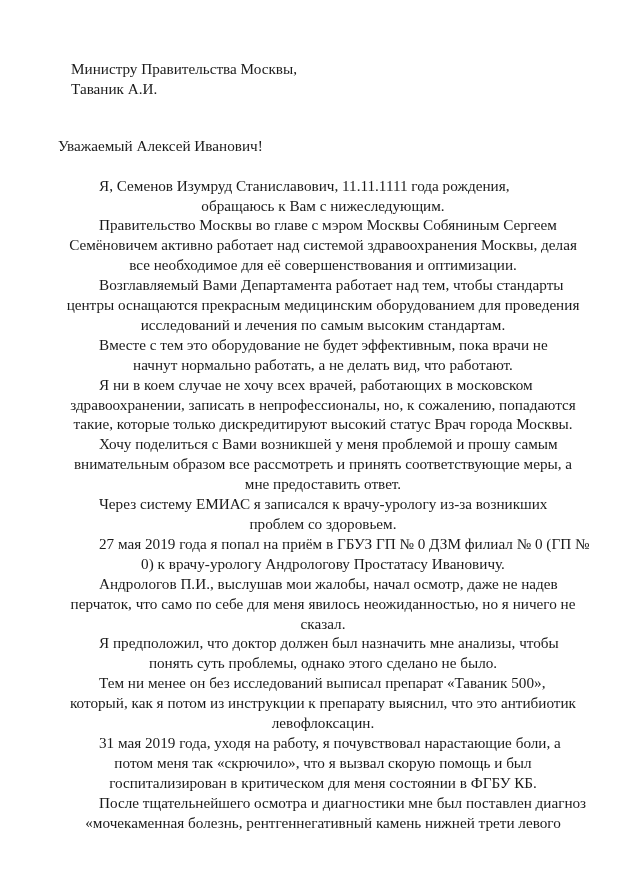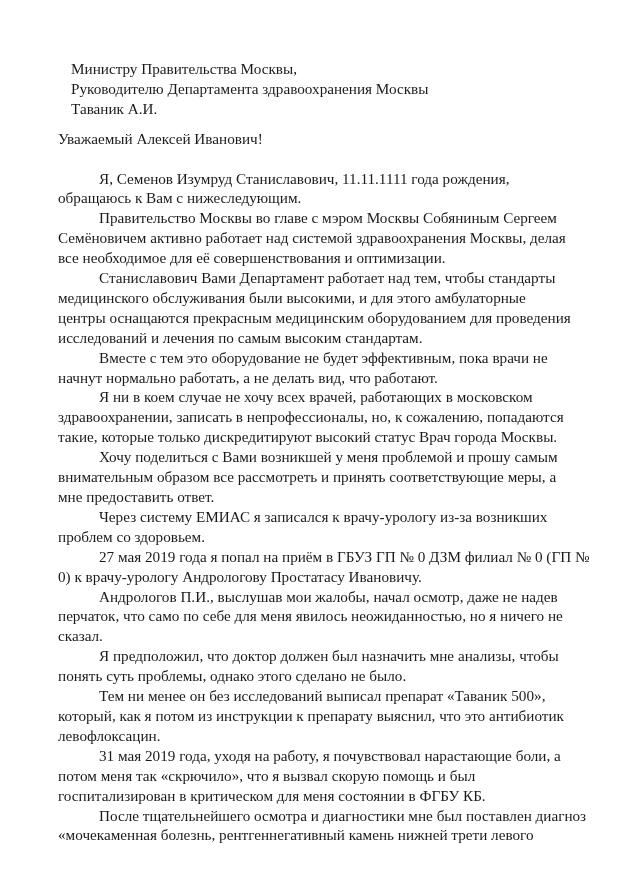--- a/index.html
+++ b/index.html
@@ -3,48 +3,46 @@
 <meta charset="utf-8">
 <style>
   html, body { margin: 0; padding: 0; background: #ffffff; }
   body { width: 620px; height: 876px; overflow: hidden; position: relative; }
   .page {
     position: absolute; left: 58px; top: 59px; width: 530px;
     font-family: "Liberation Serif", serif; font-size: 15.2px; line-height: 19.9px;
     color: #1a1a1a;
   }
   .addressee div { white-space: nowrap; margin-left: 13px; }
-  .greeting { margin-top: 10px; margin-bottom: 19.9px; }
+  .greeting { margin-top: 37px; margin-bottom: 19.9px; }
   .para { text-indent: 41px; margin: 0; }
   .line { display: block; white-space: nowrap; }
-  .para .line:not(:first-child) { text-indent: 0; }
+  .para .line:not(:first-child) { text-indent: 0; text-align: center; }
 </style>
 </head>
 <body>
 
 <div class="page">
   <div class="addressee">
     <div>Министру Правительства Москвы,</div>
-    <div>Руководителю Департамента здравоохранения Москвы</div>
     <div>Таваник А.И.</div>
   </div>
   <div class="greeting">Уважаемый Алексей Иванович!</div>
   <div id="body-paras">
       <p class="para">
         <span class="line">Я, Семенов Изумруд Станиславович, 11.11.1111 года рождения,</span>
         <span class="line">обращаюсь к Вам с нижеследующим.</span>
       </p>
       <p class="para">
         <span class="line">Правительство Москвы во главе с мэром Москвы Собяниным Сергеем</span>
         <span class="line">Семёновичем активно работает над системой здравоохранения Москвы, делая</span>
         <span class="line">все необходимое для её совершенствования и оптимизации.</span>
       </p>
       <p class="para">
-        <span class="line">Станиславович Вами Департамент работает над тем, чтобы стандарты</span>
-        <span class="line">медицинского обслуживания были высокими, и для этого амбулаторные</span>
+        <span class="line">Возглавляемый Вами Департамента работает над тем, чтобы стандарты</span>
         <span class="line">центры оснащаются прекрасным медицинским оборудованием для проведения</span>
         <span class="line">исследований и лечения по самым высоким стандартам.</span>
       </p>
       <p class="para">
         <span class="line">Вместе с тем это оборудование не будет эффективным, пока врачи не</span>
         <span class="line">начнут нормально работать, а не делать вид, что работают.</span>
       </p>
       <p class="para">
         <span class="line">Я ни в коем случае не хочу всех врачей, работающих в московском</span>
         <span class="line">здравоохранении, записать в непрофессионалы, но, к сожалению, попадаются</span>

